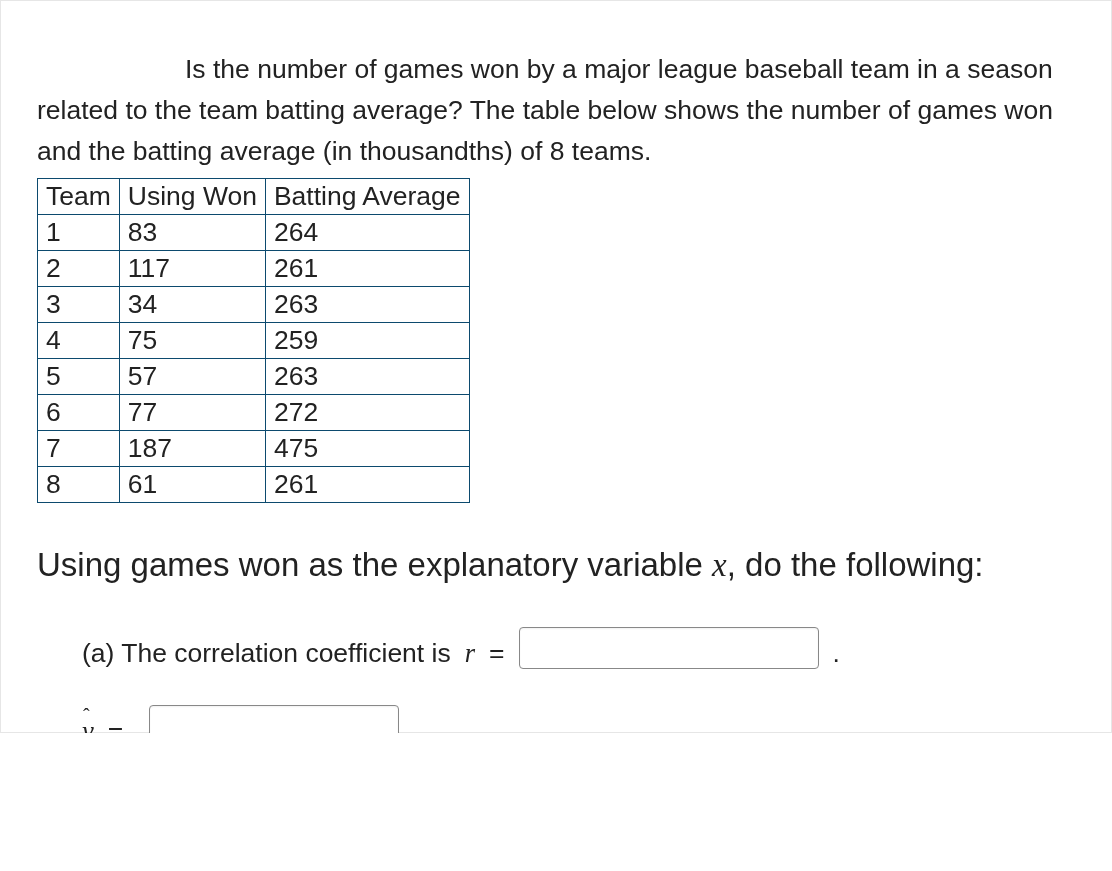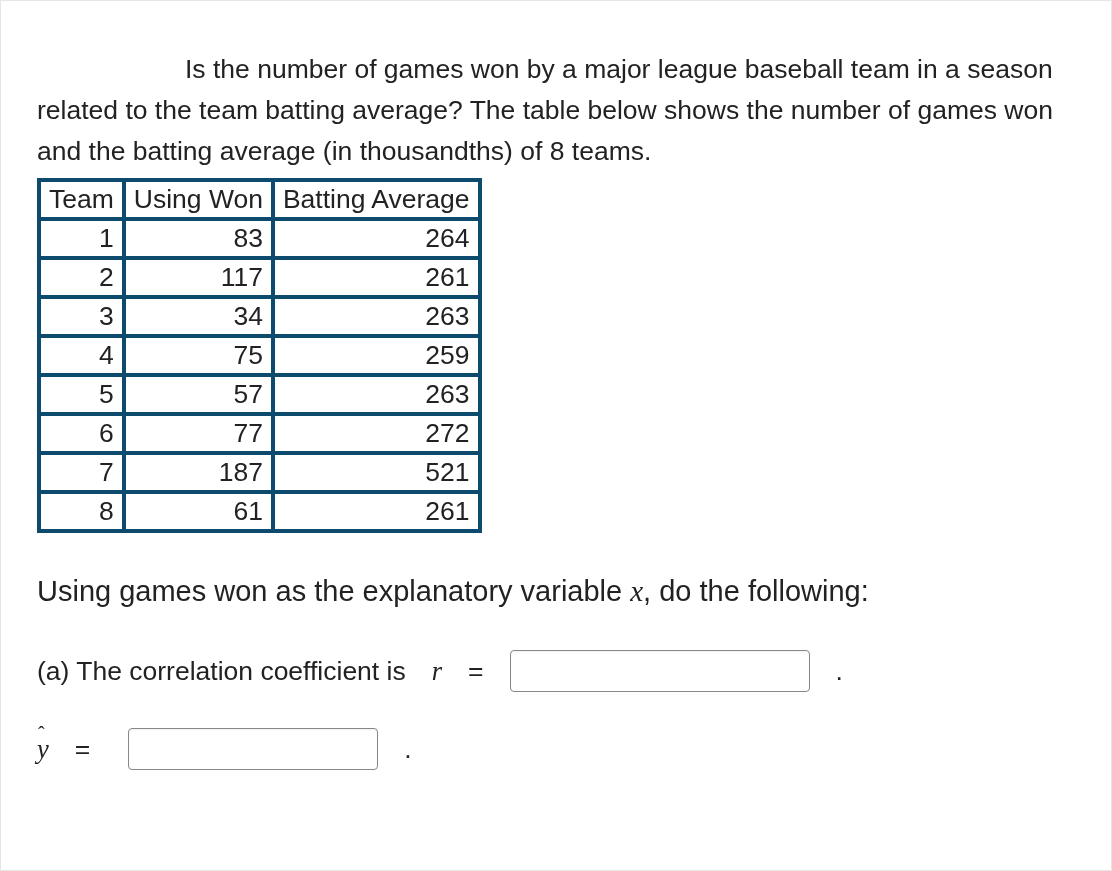--- a/index.html
+++ b/index.html
@@ -4,61 +4,62 @@
 <style>
   body {
     margin: 0;
     padding: 0;
     font-family: Arial, Helvetica, sans-serif;
     background: #fff;
     color: #222;
   }
   .page {
     width: 1112px;
-    height: 871px;
+    height: 733px;
     box-sizing: border-box;
     padding: 48px 36px 0 36px;
     border: 1px solid #e6e6e6;
     position: relative;
   }
   .intro {
     font-size: 26.5px;
     line-height: 1.55;
     margin-bottom: 4px;
   }
   .intro .first-line-indent {
     display: inline-block;
     width: 148px;
   }
   table.data {
     border-collapse: collapse;
     margin-top: 6px;
     font-size: 26.5px;
   }
   table.data th, table.data td {
-    border: 4px solid #0c4a6e;
+    border: 1px solid #0c4a6e;
     padding: 2px 8px;
     font-weight: normal;
-    text-align: right;
+    text-align: left;
     vertical-align: middle;
   }
   table.data th {
     font-weight: normal;
   }
   .below {
     margin-top: 36px;
-    font-size: 29px;
+    font-size: 33px;
     line-height: 1.55;
   }
   .qrow {
     margin-top: 36px;
     font-size: 26.5px;
     display: flex;
-    align-items: center;
-    gap: 26px;
+    align-items: flex-end;
+    gap: 14px;
+    margin-left: 45px;
   }
   .mi { font-style: italic; font-family: 'Times New Roman', serif; }
   .answer-box {
     display: inline-block;
     border: 1px solid #888;
     border-radius: 4px;
     width: 300px;
     height: 42px;
     background: #fff;
     box-shadow: inset 0 1px 2px rgba(0,0,0,0.06);
@@ -125,21 +126,21 @@
         <td>263</td>
       </tr>
       <tr>
         <td>6</td>
         <td>77</td>
         <td>272</td>
       </tr>
       <tr>
         <td>7</td>
         <td>187</td>
-        <td>521</td>
+        <td>475</td>
       </tr>
       <tr>
         <td>8</td>
         <td>61</td>
         <td>261</td>
       </tr>
     </tbody>
   </table>
 
   <div class="below">

